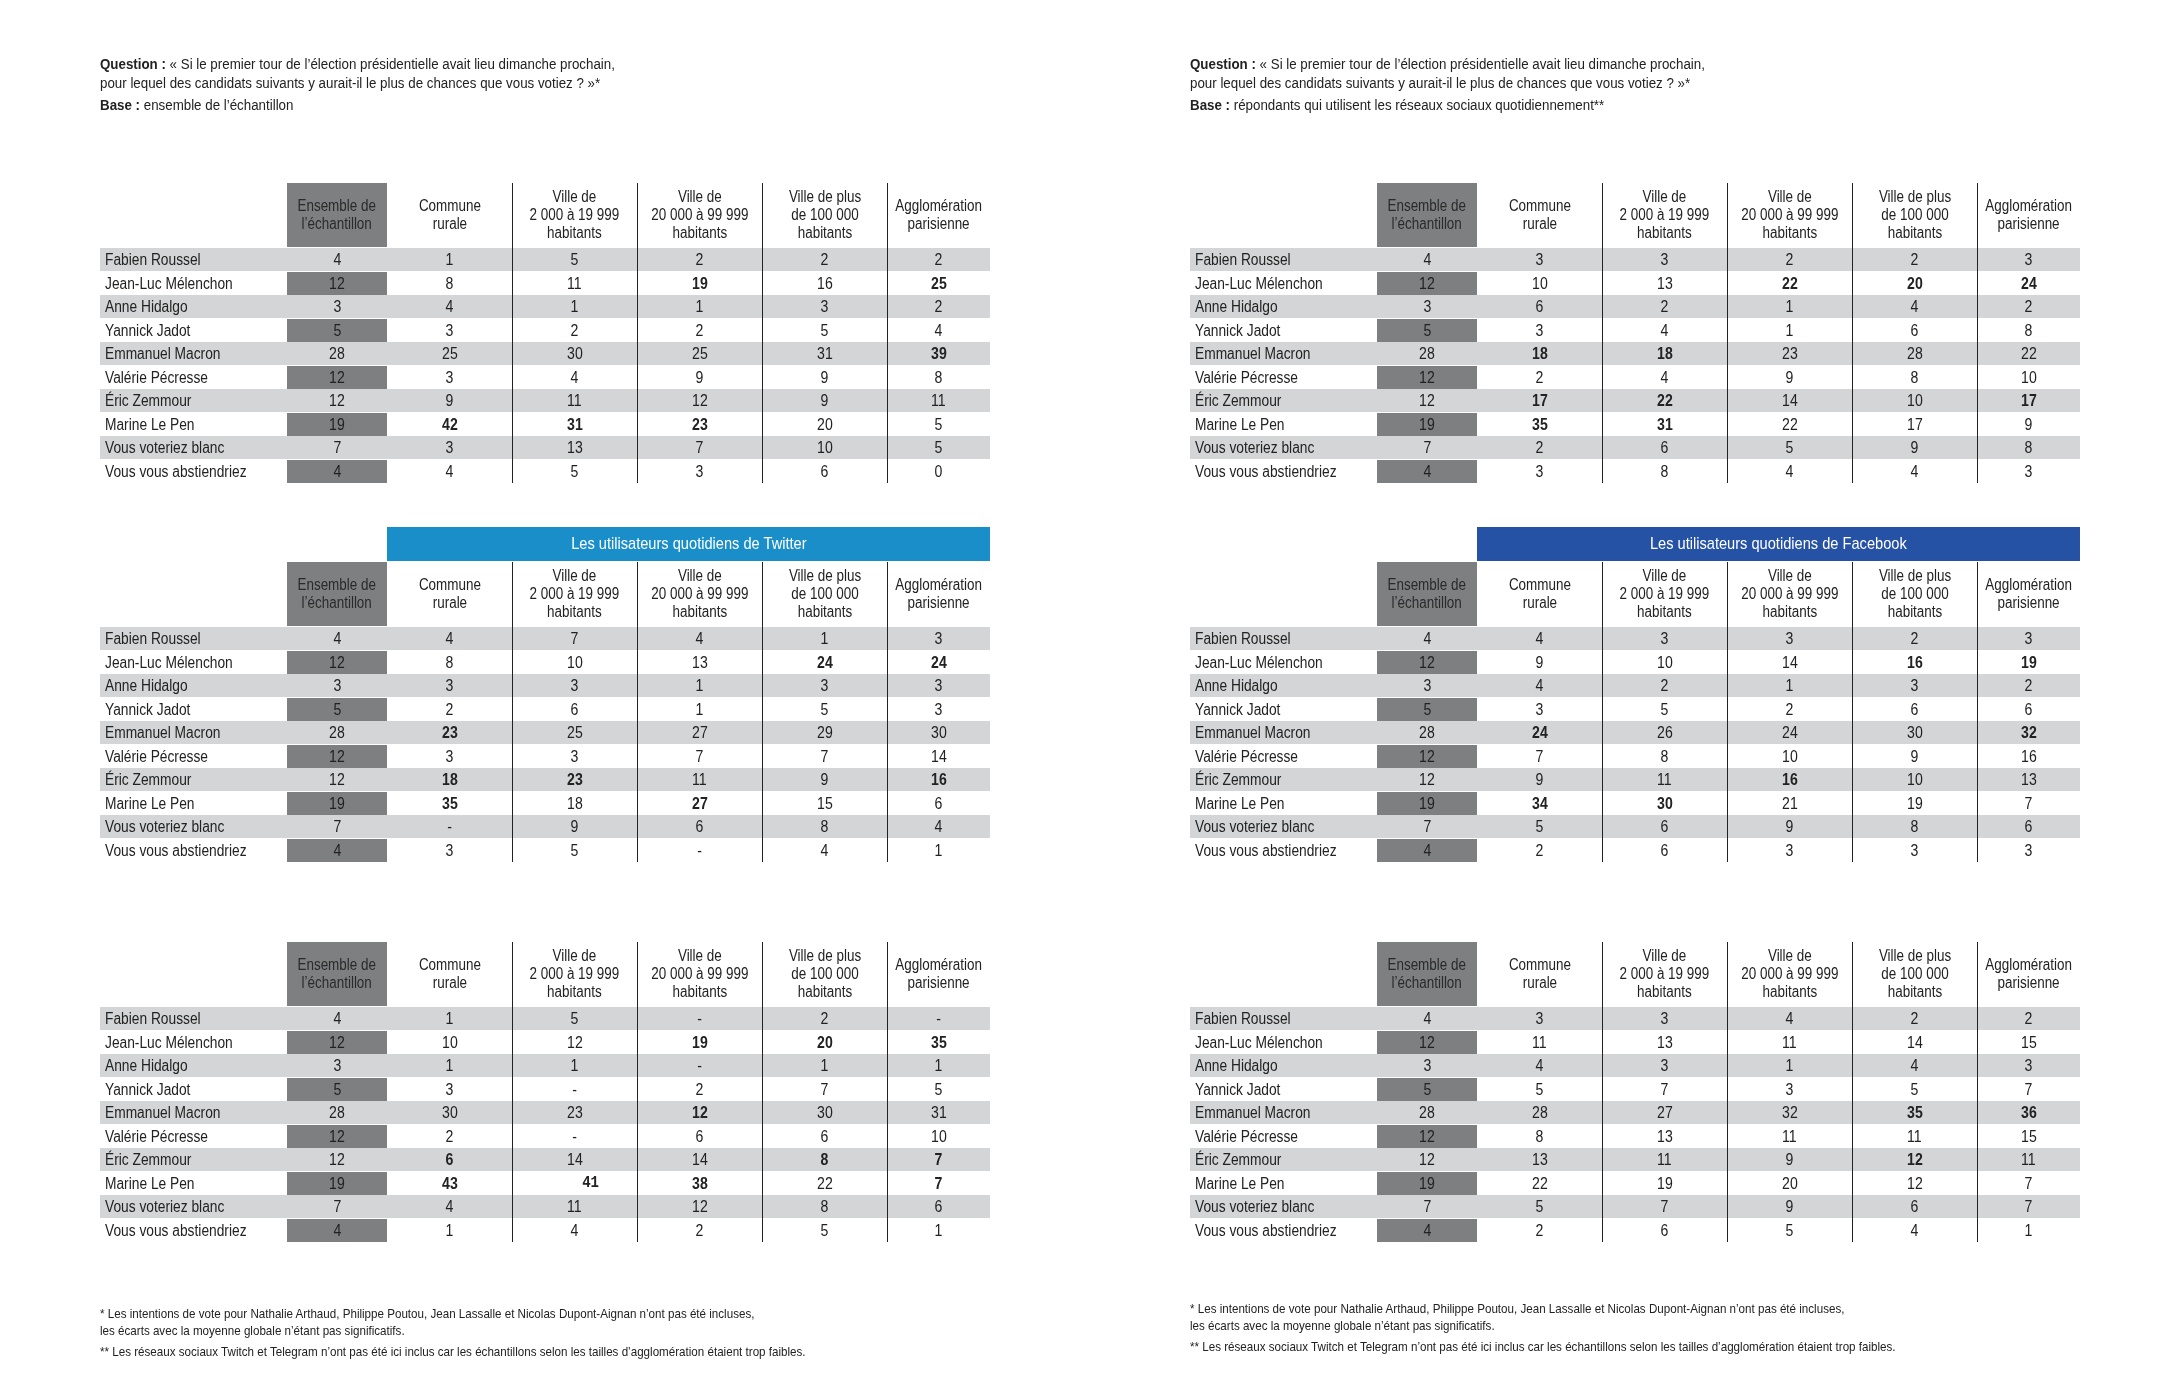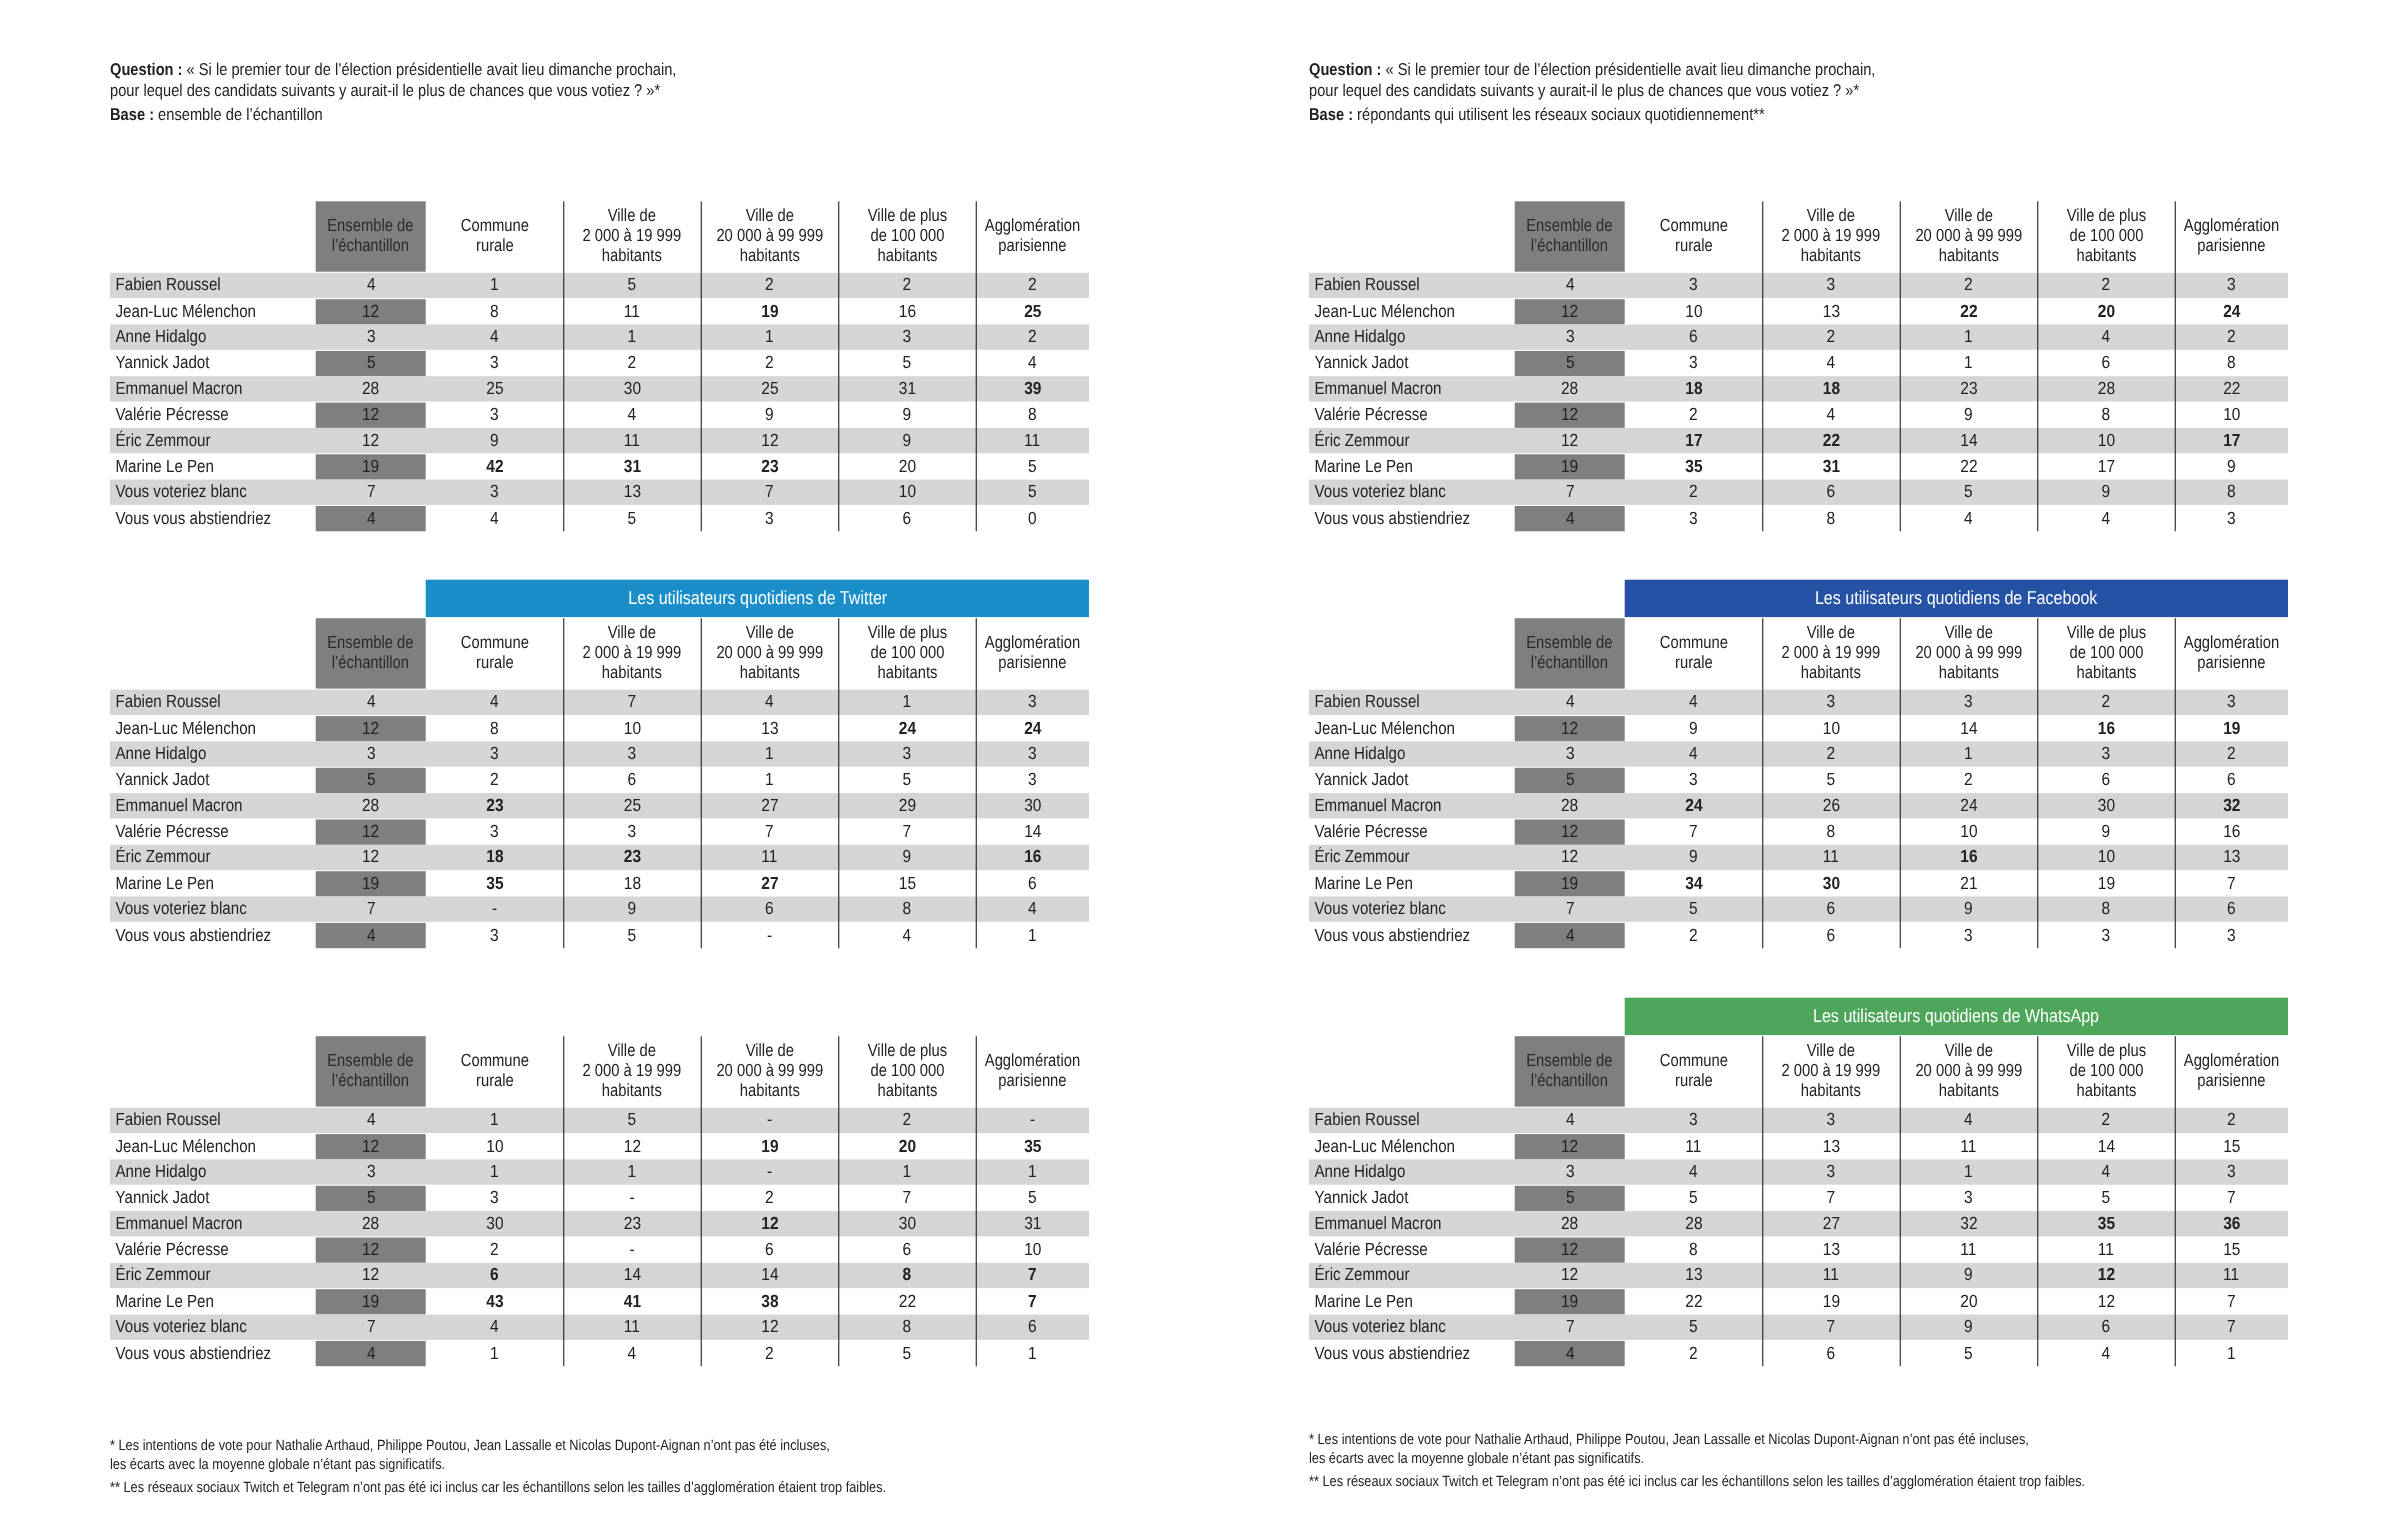--- a/index.html
+++ b/index.html
@@ -389,21 +389,21 @@
         <div class="cell bold" style="left: 287px; width: 125px;"><span>6</span></div>
         <div class="cell" style="left: 412px; width: 125px;"><span>14</span></div>
         <div class="cell" style="left: 537px; width: 125px;"><span>14</span></div>
         <div class="cell bold" style="left: 662px; width: 125px;"><span>8</span></div>
         <div class="cell bold" style="left: 787px; width: 103px;"><span>7</span></div>
       </div>
       <div class="row" style="top: 264.5px;">
         <div class="lbl">Marine Le Pen</div>
         <div class="cell ens dark" style="left: 187px; width: 100px;"><span>19</span></div>
         <div class="cell bold" style="left: 287px; width: 125px;"><span>43</span></div>
-        <div class="cell bold" style="left: 412px; width: 125px;"><span>41</span></div>
+        <div class="cell bold" style="left: 428px; width: 125px; font-family: Liberation Mono, monospace;"><span>41</span></div>
         <div class="cell bold" style="left: 537px; width: 125px;"><span>38</span></div>
         <div class="cell" style="left: 662px; width: 125px;"><span>22</span></div>
         <div class="cell bold" style="left: 787px; width: 103px;"><span>7</span></div>
       </div>
       <div class="row shade" style="top: 288px;">
         <div class="lbl">Vous voteriez blanc</div>
         <div class="cell ens" style="left: 187px; width: 100px;"><span>7</span></div>
         <div class="cell" style="left: 287px; width: 125px;"><span>4</span></div>
         <div class="cell" style="left: 412px; width: 125px;"><span>11</span></div>
         <div class="cell" style="left: 537px; width: 125px;"><span>12</span></div>
@@ -687,23 +687,20 @@
         <div class="cell" style="left: 662px; width: 125px;"><span>3</span></div>
         <div class="cell" style="left: 787px; width: 103px;"><span>3</span></div>
       </div>
       <div class="vline" style="left: 412px; top: 35px; height: 300px;"></div>
       <div class="vline" style="left: 537px; top: 35px; height: 300px;"></div>
       <div class="vline" style="left: 662px; top: 35px; height: 300px;"></div>
       <div class="vline" style="left: 787px; top: 35px; height: 300px;"></div>
       <div class="vline" style="left: 287px; top: 35px; height: 300px; background: transparent;"></div>
     </div>
   <div class="tbl" style="top: 907px; height: 335px;">
-      <div class="band" style="background: rgb(78, 166, 90);">
-        <span>Les utilisateurs quotidiens de WhatsApp</span>
-      </div>
       <div class="colhdr">
         <div class="hcell ens" style="left: 187px; width: 100px;">
           <span style="white-space: pre;">Ensemble de
 l’échantillon</span>
         </div>
         <div class="hcell" style="left: 287px; width: 125px;">
           <span style="white-space: pre;">Commune
 rurale</span>
         </div>
         <div class="hcell" style="left: 412px; width: 125px;">

